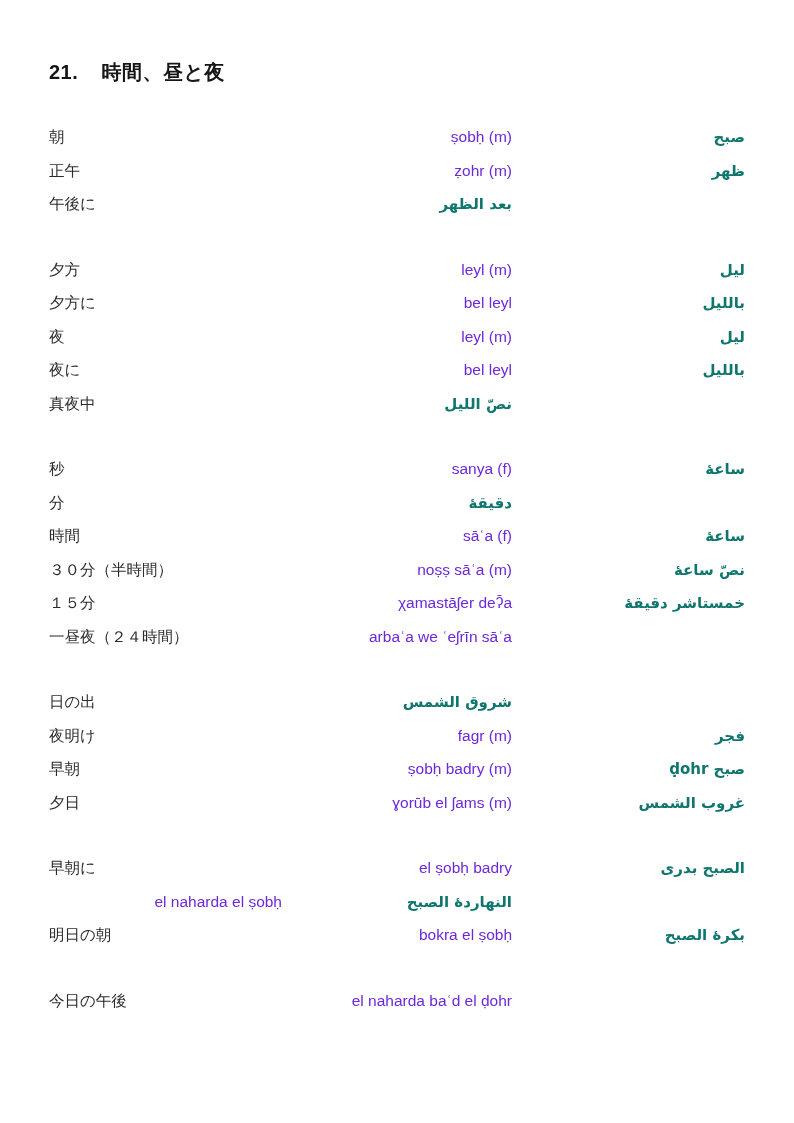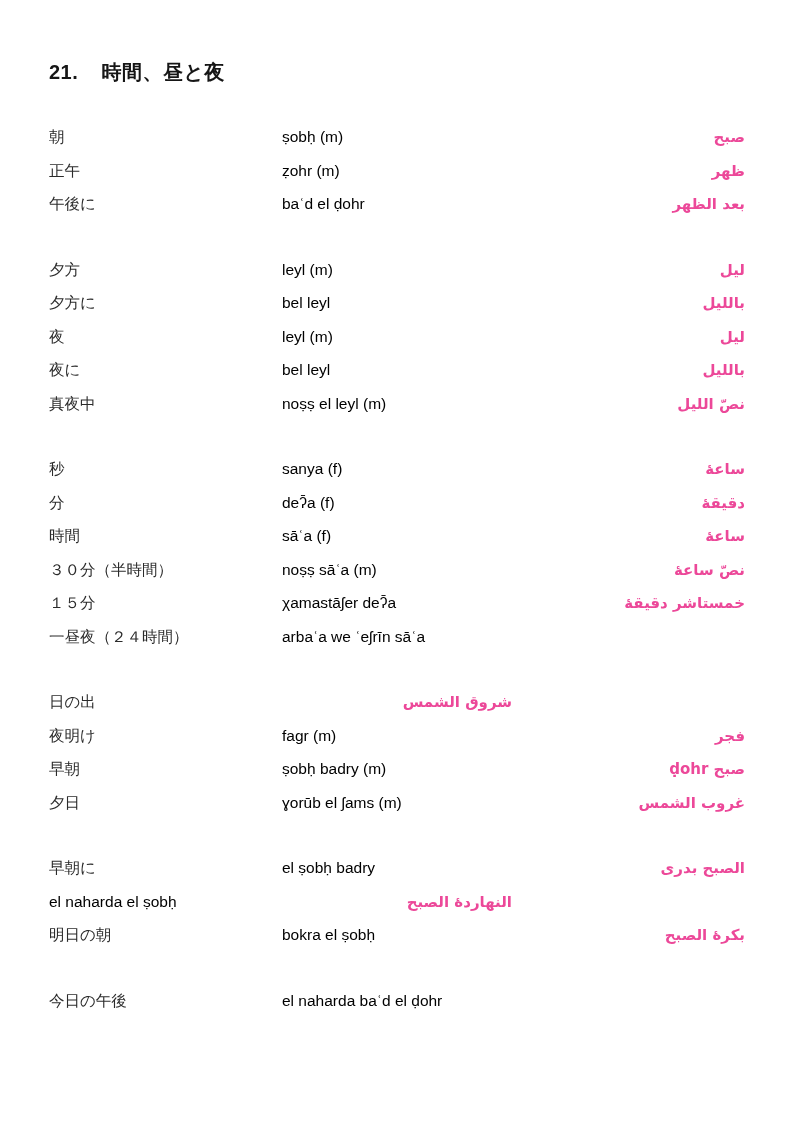--- a/index.html
+++ b/index.html
@@ -46,29 +46,29 @@
   .jp {
     font-family: "Liberation Serif", "DejaVu Serif", serif;
     font-size: 15.5px;
     color: #2b2b2b;
     text-align: left;
     white-space: nowrap;
   }
   .tr {
     font-family: "Liberation Sans", "DejaVu Sans", sans-serif;
     font-size: 15.5px;
-    color: #000000;
-    text-align: left;
+    color: #6d28d9;
+    text-align: right;
     white-space: nowrap;
   }
   .ar {
     font-family: "DejaVu Sans", "Liberation Sans", sans-serif;
     font-size: 15px;
     font-weight: bold;
-    color: #ec4899;
+    color: #0f766e;
     text-align: right;
     white-space: nowrap;
   }
 </style>
 </head>
 <body>
 
 <div class="page">
   <h1 class="title">
     <span class="num">21.</span>
@@ -81,21 +81,20 @@
           <div class="tr">ṣobḥ (m)</div>
           <div class="ar" dir="rtl">صبح</div>
         </div>
         <div class="row">
           <div class="jp">正午</div>
           <div class="tr">ẓohr (m)</div>
           <div class="ar" dir="rtl">ظهر</div>
         </div>
         <div class="row">
           <div class="jp">午後に</div>
-          <div class="tr">baʿd el ḍohr</div>
           <div class="ar" dir="rtl">بعد الظهر</div>
         </div>
       </div>
       <div class="group">
         <div class="row">
           <div class="jp">夕方</div>
           <div class="tr">leyl (m)</div>
           <div class="ar" dir="rtl">ليل</div>
         </div>
         <div class="row">
@@ -108,33 +107,31 @@
           <div class="tr">leyl (m)</div>
           <div class="ar" dir="rtl">ليل</div>
         </div>
         <div class="row">
           <div class="jp">夜に</div>
           <div class="tr">bel leyl</div>
           <div class="ar" dir="rtl">بالليل</div>
         </div>
         <div class="row">
           <div class="jp">真夜中</div>
-          <div class="tr">noṣṣ el leyl (m)</div>
           <div class="ar" dir="rtl">نصّ الليل</div>
         </div>
       </div>
       <div class="group">
         <div class="row">
           <div class="jp">秒</div>
           <div class="tr">sanya (f)</div>
           <div class="ar" dir="rtl">ساعۀ</div>
         </div>
         <div class="row">
           <div class="jp">分</div>
-          <div class="tr">deʔ̄a (f)</div>
           <div class="ar" dir="rtl">دقيقۀ</div>
         </div>
         <div class="row">
           <div class="jp">時間</div>
           <div class="tr">sāʿa (f)</div>
           <div class="ar" dir="rtl">ساعۀ</div>
         </div>
         <div class="row">
           <div class="jp">３０分（半時間）</div>
           <div class="tr">noṣṣ sāʿa (m)</div>

